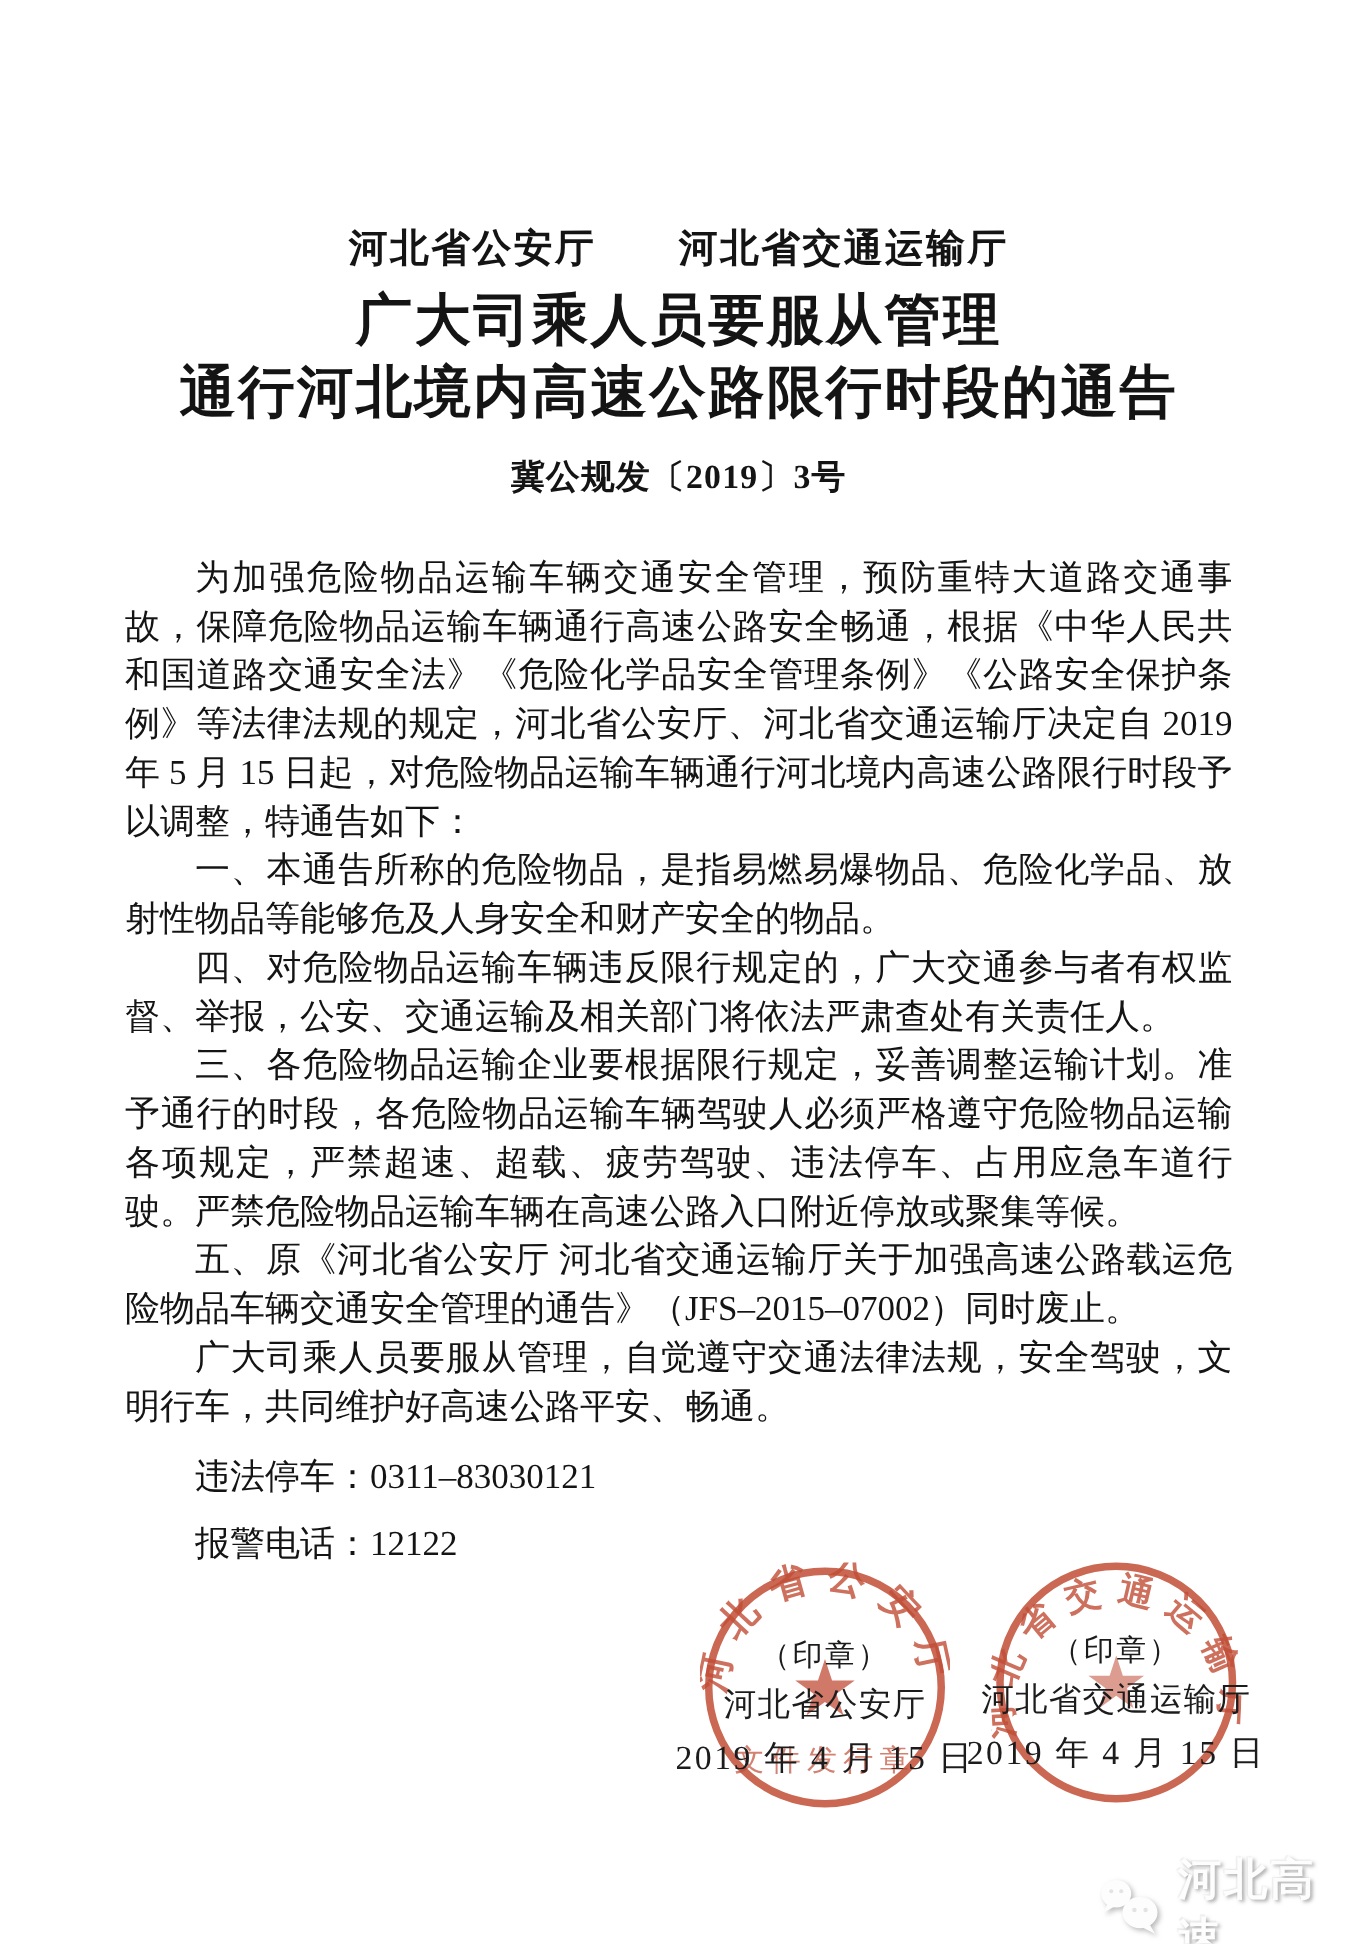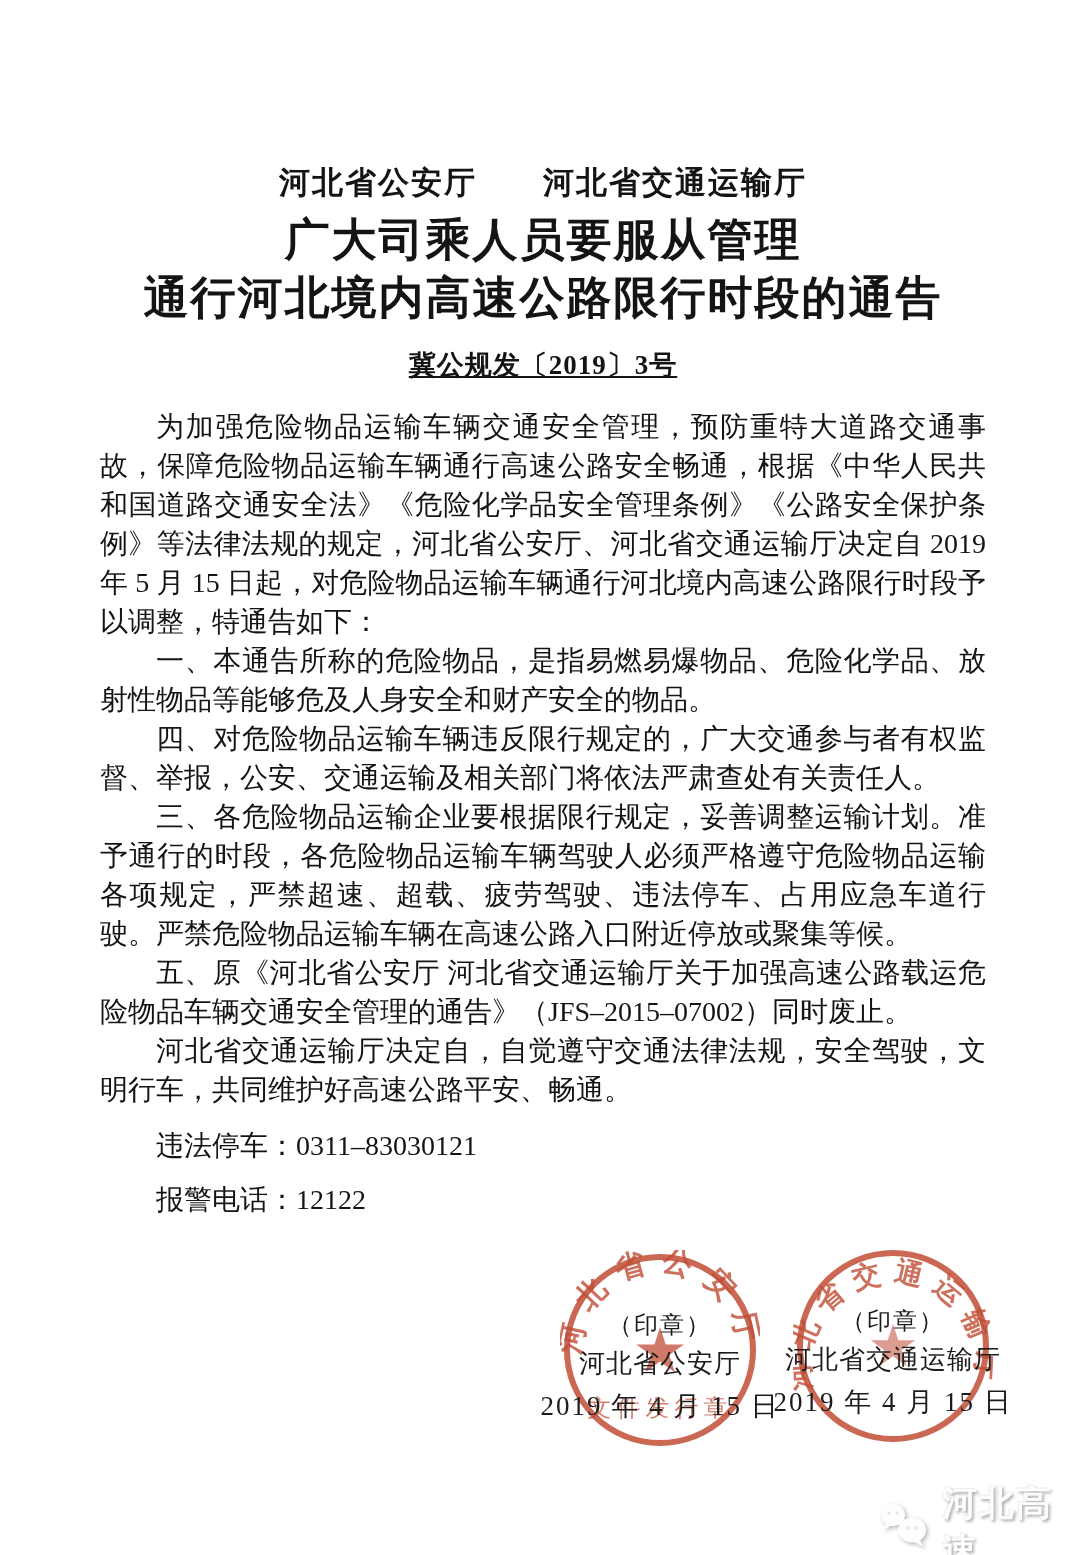--- a/index.html
+++ b/index.html
@@ -19,42 +19,42 @@
     top: 163px;
     width: 886px;
   }
 
   .orgs {
     text-align: center;
     font-weight: bold;
     font-size: 31px;
     letter-spacing: 2px;
     line-height: 40px;
+    margin-top: 16px;
   }
 
   .title-line {
     text-align: center;
     font-weight: bold;
     font-size: 45px;
     line-height: 58px;
     letter-spacing: 2px;
   }
   .title-block { margin-top: 8px; }
 
   .doc-number {
     text-align: center;
     font-weight: bold;
     font-size: 27px;
     margin-top: 20px;
     letter-spacing: 1px;
-    text-decoration: underline;
   }
 
   .body-text {
-    margin-top: 24px;
+    margin-top: 44px;
     font-size: 28px;
     line-height: 39px;
     text-align: justify;
   }
   .body-text p {
     margin: 0;
     text-indent: 2em;
   }
 
   .contacts {
@@ -119,21 +119,21 @@
   </div>
 
   <div class="doc-number">冀公规发〔2019〕3号</div>
 
   <div class="body-text">
     <p>为加强危险物品运输车辆交通安全管理，预防重特大道路交通事故，保障危险物品运输车辆通行高速公路安全畅通，根据《中华人民共和国道路交通安全法》《危险化学品安全管理条例》《公路安全保护条例》等法律法规的规定，河北省公安厅、河北省交通运输厅决定自 2019 年 5 月 15 日起，对危险物品运输车辆通行河北境内高速公路限行时段予以调整，特通告如下：</p>
     <p>一、本通告所称的危险物品，是指易燃易爆物品、危险化学品、放射性物品等能够危及人身安全和财产安全的物品。</p>
     <p>四、对危险物品运输车辆违反限行规定的，广大交通参与者有权监督、举报，公安、交通运输及相关部门将依法严肃查处有关责任人。</p>
     <p>三、各危险物品运输企业要根据限行规定，妥善调整运输计划。准予通行的时段，各危险物品运输车辆驾驶人必须严格遵守危险物品运输各项规定，严禁超速、超载、疲劳驾驶、违法停车、占用应急车道行驶。严禁危险物品运输车辆在高速公路入口附近停放或聚集等候。</p>
     <p>五、原《河北省公安厅 河北省交通运输厅关于加强高速公路载运危险物品车辆交通安全管理的通告》（JFS–2015–07002）同时废止。</p>
-    <p>河北省交通运输厅决定自，自觉遵守交通法律法规，安全驾驶，文明行车，共同维护好高速公路平安、畅通。</p>
+    <p>广大司乘人员要服从管理，自觉遵守交通法律法规，安全驾驶，文明行车，共同维护好高速公路平安、畅通。</p>
   </div>
 
   <div class="contacts">
     <div class="contact-line">
       <span>违法停车：</span><span>0311–83030121</span>
     </div>
     <div class="contact-line">
       <span>报警电话：</span><span>12122</span>
     </div>
   </div>

